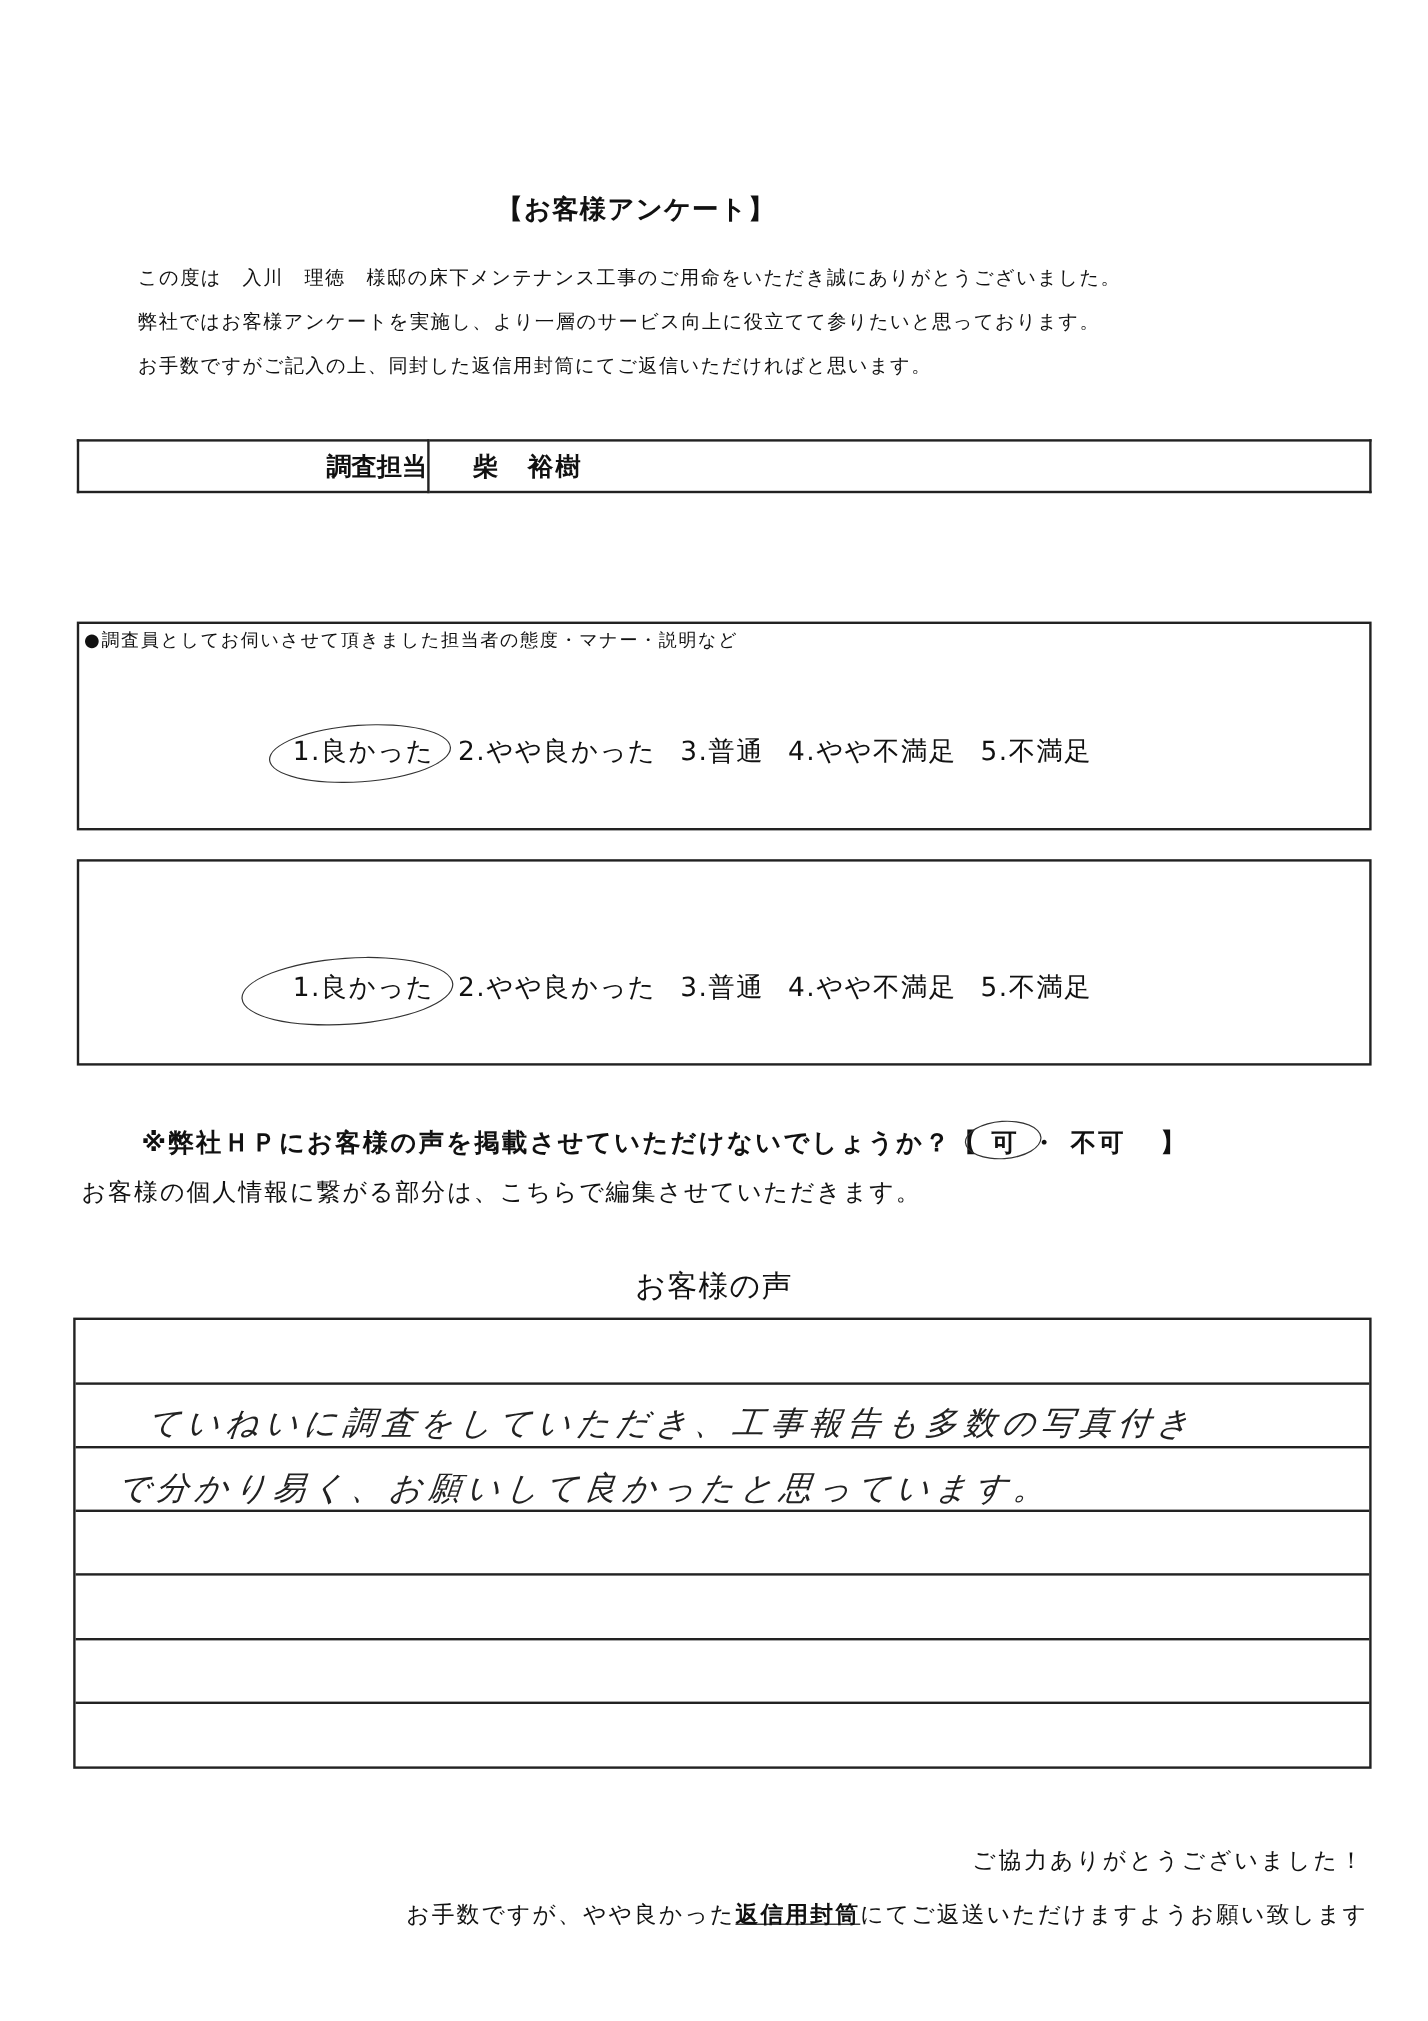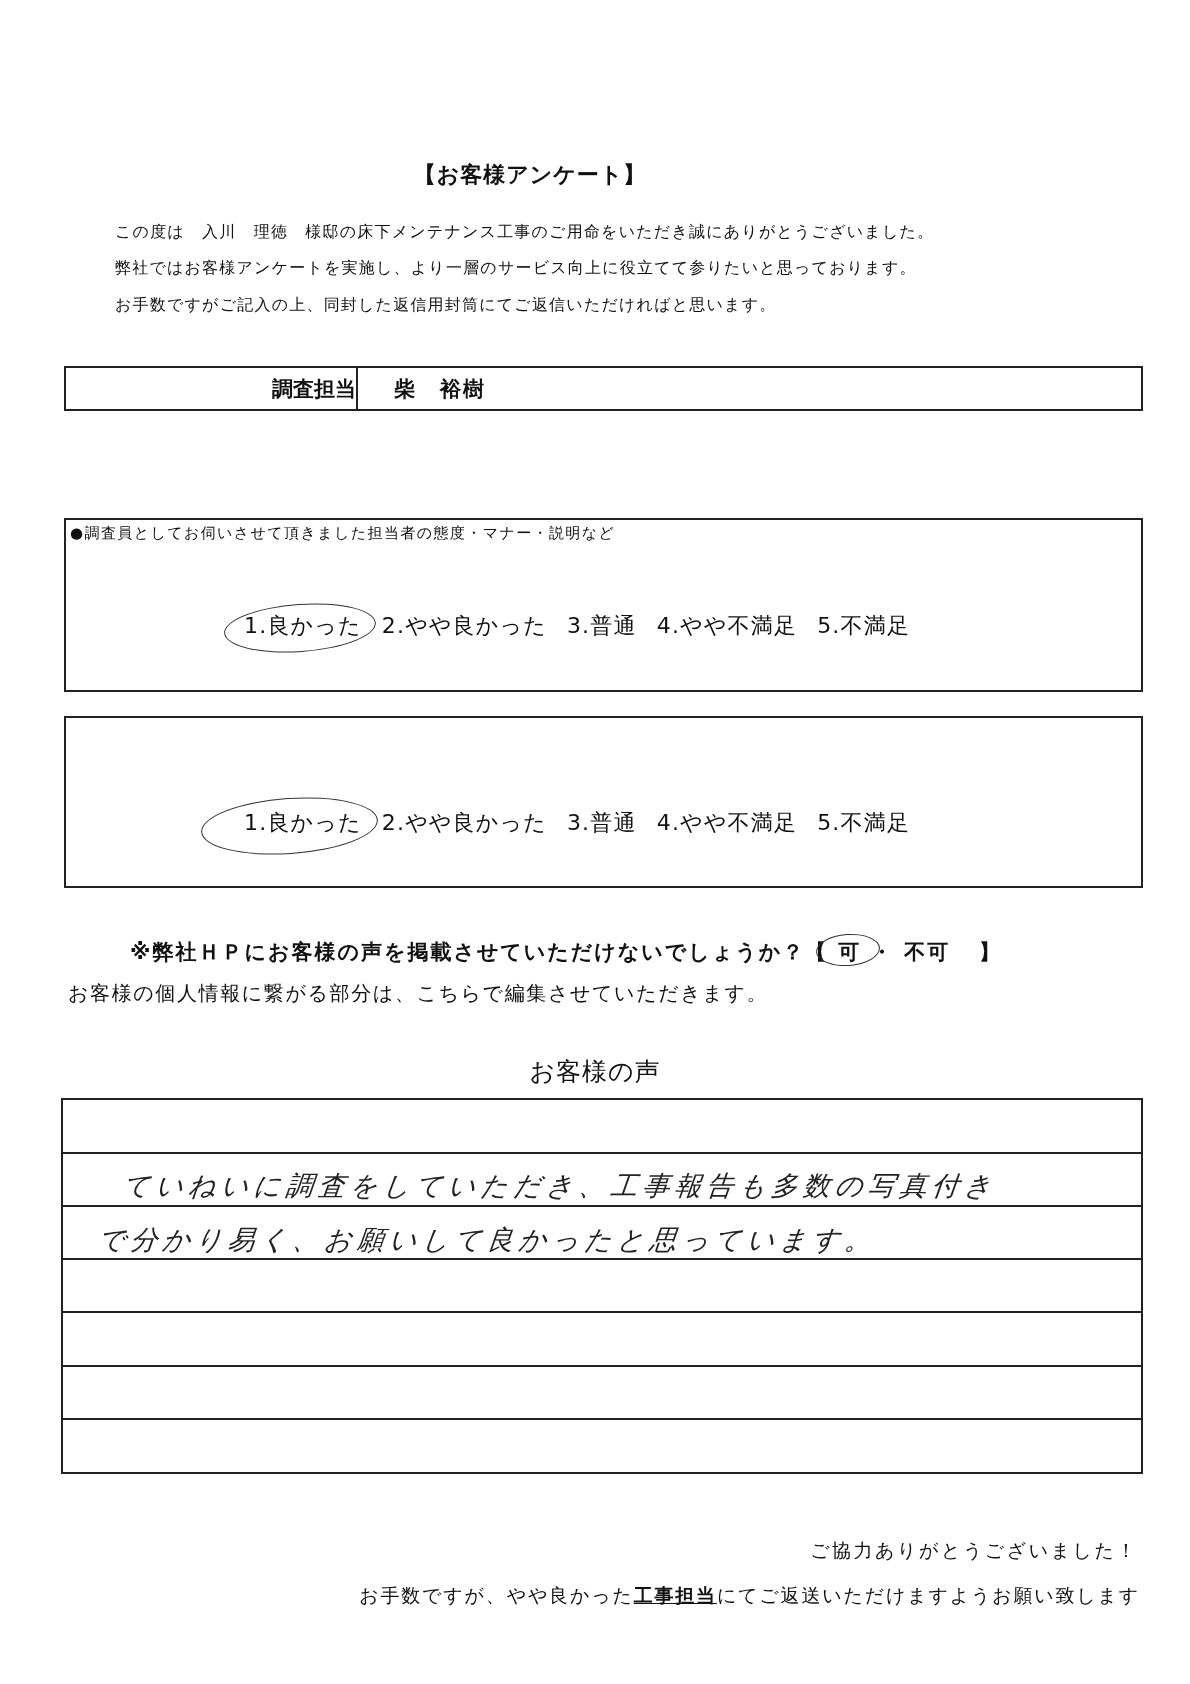--- a/index.html
+++ b/index.html
@@ -10,21 +10,21 @@
   .intro{left:115px;font-size:16px;letter-spacing:1.2px;}
   table.staff{position:absolute;left:64px;top:366px;width:1079px;border-collapse:collapse;}
   table.staff td{border:2px solid #222;height:41px;font-size:21px;font-weight:bold;padding:0;}
   table.staff td.lab{width:290px;text-align:right;}
   table.staff td.val{padding-left:36px;letter-spacing:2px;}
   .rbox{position:absolute;left:64px;width:1075px;border:2px solid #222;}
   .rbox .q{position:absolute;left:4px;top:4px;font-size:15px;letter-spacing:1.4px;white-space:nowrap;}
   .rbox .opts{position:absolute;left:178px;font-size:22px;letter-spacing:1.2px;white-space:nowrap;}
   .rbox .opts span{margin-right:20px;}
   .circle{position:absolute;border:1.5px solid #333;border-radius:50%;transform:rotate(-4deg);}
-  .hp{left:130px;top:938px;font-size:21px;font-weight:bold;letter-spacing:2px;}
+  .hp{left:118px;top:938px;font-size:21px;font-weight:bold;letter-spacing:2px;}
   .hp .choice{display:inline-block;position:relative;margin:0 10px;}
   .note{left:68px;top:980px;font-size:20px;letter-spacing:1.6px;}
   .voice-title{left:0;width:1190px;top:1055px;text-align:center;font-size:25px;letter-spacing:1px;}
   .cbox{position:absolute;left:61px;top:1098px;width:1078px;height:372px;border:2px solid #222;}
   .cline{position:absolute;left:0;right:0;height:0;border-top:2px solid #222;}
   .hand{position:absolute;font-family:"DejaVu Serif",serif;font-size:27px;font-style:italic;color:#222;letter-spacing:5px;white-space:nowrap;transform:skewX(-6deg);}
   .thanks{right:52px;top:1538px;font-size:19px;letter-spacing:2.5px;}
   .closing{right:50px;top:1583px;font-size:19px;letter-spacing:1.8px;}
   .closing u{font-weight:bold;text-decoration:underline;}
 </style>
@@ -72,13 +72,13 @@
   <div class="cline" style="top:105px;"></div>
   <div class="cline" style="top:158px;"></div>
   <div class="cline" style="top:211px;"></div>
   <div class="cline" style="top:265px;"></div>
   <div class="cline" style="top:318px;"></div>
   <div class="hand" style="left:60px;top:68px;">ていねいに調査をしていただき、工事報告も多数の写真付き</div>
   <div class="hand" style="left:35px;top:122px;">で分かり易く、お願いして良かったと思っています。</div>
 </div>
 
 <div class="abs thanks">ご協力ありがとうございました！</div>
-<div class="abs closing"><span>お手数ですが、やや良かった</span><u>工事担当</u><span>にてご返送いただけますようお願い致します</span></div>
+<div class="abs closing"><span>お手数ですが、やや良かった</span><u>返信用封筒</u><span>にてご返送いただけますようお願い致します</span></div>
 
 </body></html>

